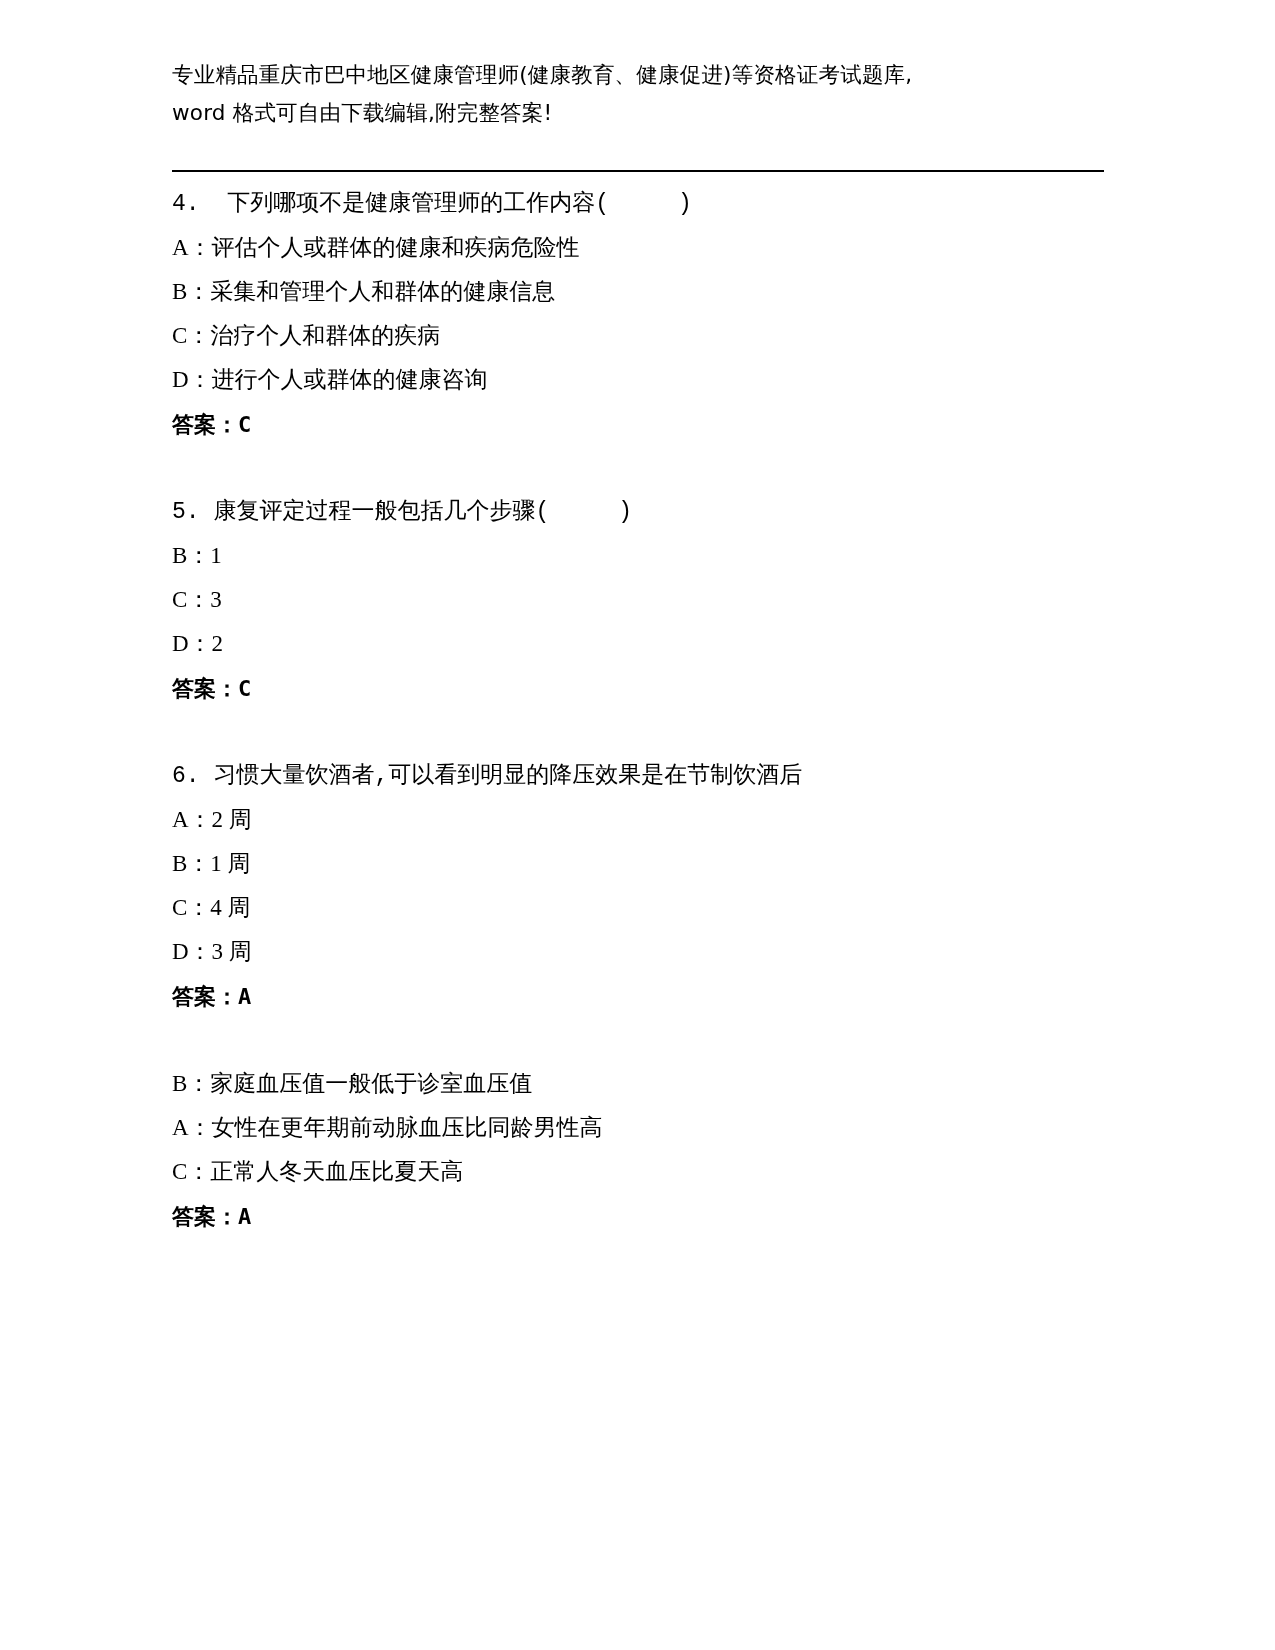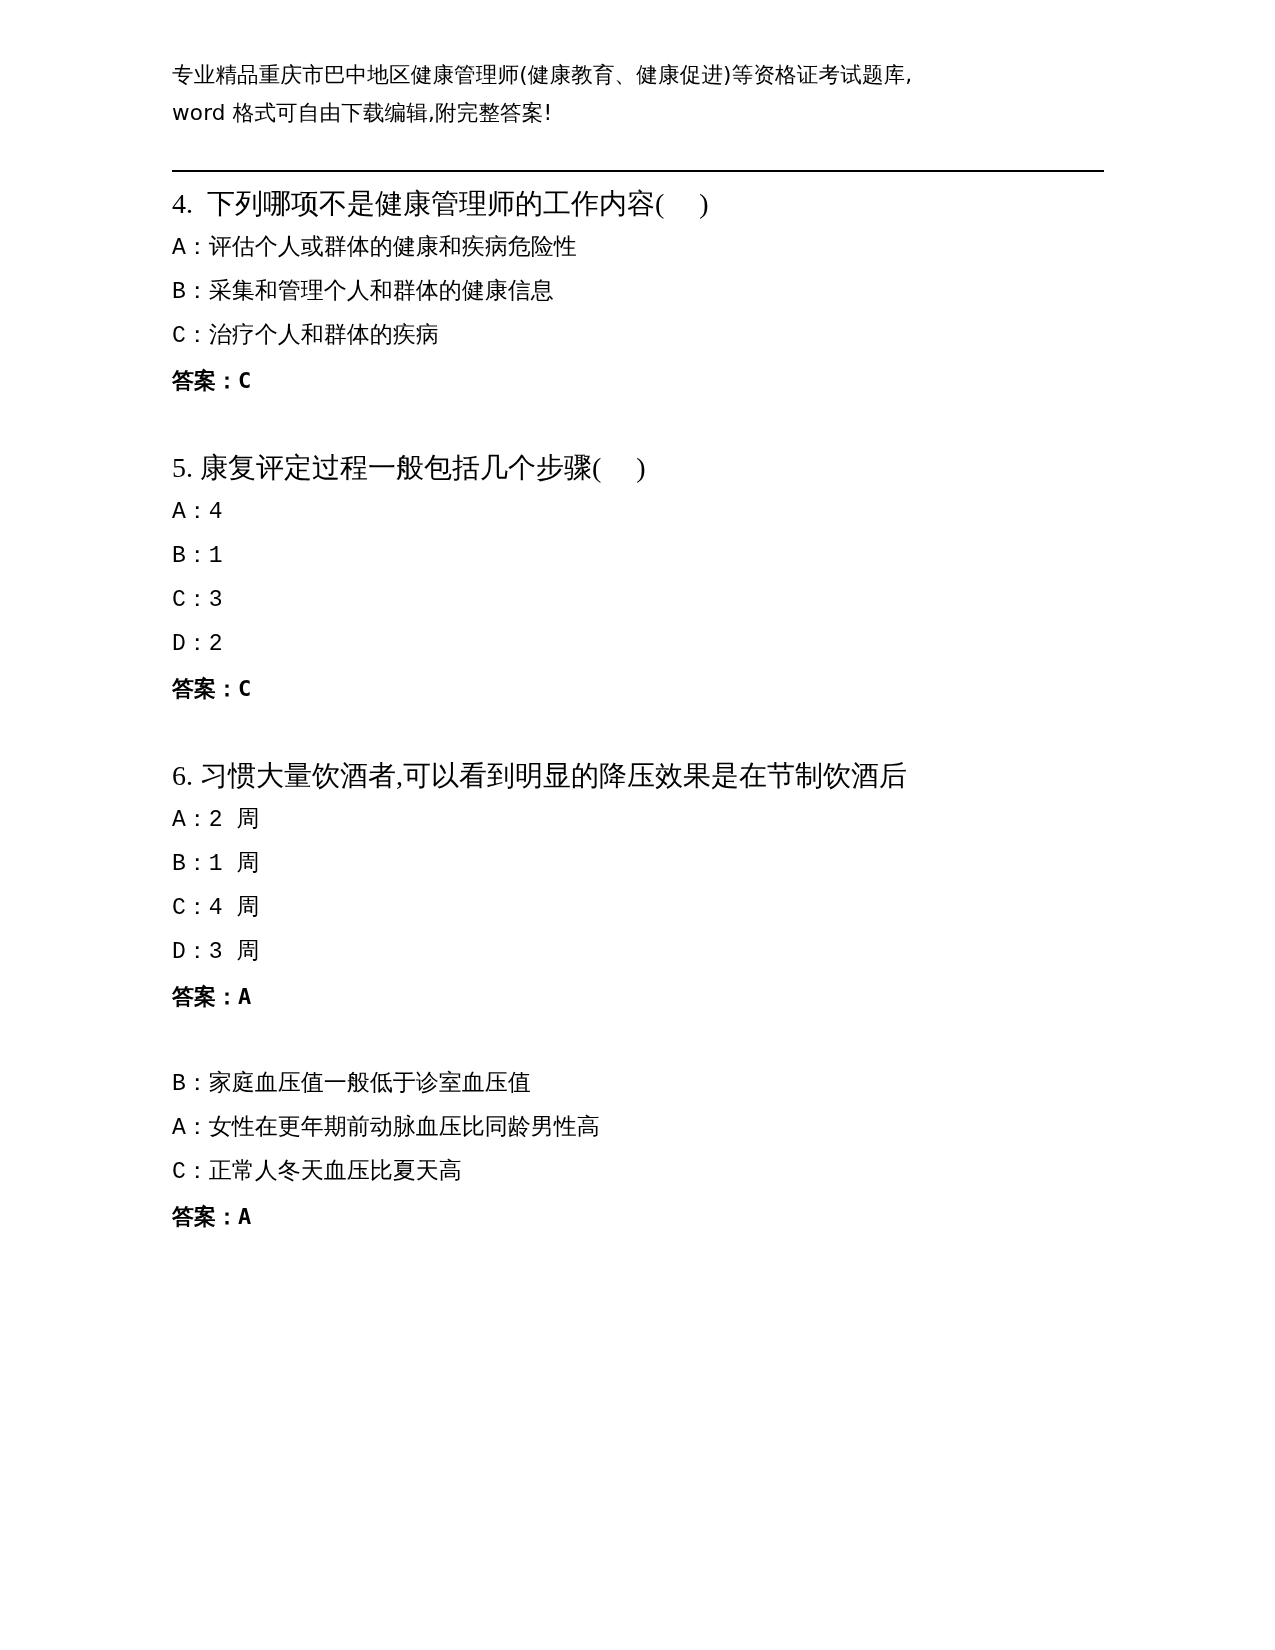--- a/index.html
+++ b/index.html
@@ -47,27 +47,27 @@
   .content {
     position: absolute;
     top: 182px;
     left: 172px;
     width: 940px;
   }
   .qblock {
     margin-bottom: 42px;
   }
   .qtext {
-    font-family: Liberation Serif, serif;
-    font-size: 28px;
+    font-family: Liberation Mono, monospace;
+    font-size: 23px;
     line-height: 44px;
     white-space: pre;
   }
   .opt {
-    font-family: Liberation Mono, monospace;
+    font-family: Liberation Serif, serif;
     font-size: 23px;
     line-height: 44px;
     white-space: pre;
   }
   .ans {
     font-family: "DejaVu Sans", sans-serif;
     font-weight: bold;
     font-size: 22px;
     line-height: 46px;
     white-space: pre;
@@ -90,26 +90,26 @@
 
   <div class="rule"></div>
 
   <div class="content">
 
     <div class="qblock">
       <div class="qtext"><span>4.</span><span>  下列哪项不是健康管理师的工作内容(     )</span></div>
       <div class="opt">A：评估个人或群体的健康和疾病危险性</div>
       <div class="opt">B：采集和管理个人和群体的健康信息</div>
       <div class="opt">C：治疗个人和群体的疾病</div>
+      <div class="opt">D：进行个人或群体的健康咨询</div>
       <div class="ans"><span>答案：</span><span class="letter">C</span></div>
     </div>
 
     <div class="qblock">
       <div class="qtext"><span>5.</span><span> 康复评定过程一般包括几个步骤(     )</span></div>
-      <div class="opt">A：4</div>
       <div class="opt">B：1</div>
       <div class="opt">C：3</div>
       <div class="opt">D：2</div>
       <div class="ans"><span>答案：</span><span class="letter">C</span></div>
     </div>
 
     <div class="qblock">
       <div class="qtext"><span>6.</span><span> 习惯大量饮酒者,可以看到明显的降压效果是在节制饮酒后</span></div>
       <div class="opt">A：2 周</div>
       <div class="opt">B：1 周</div>

